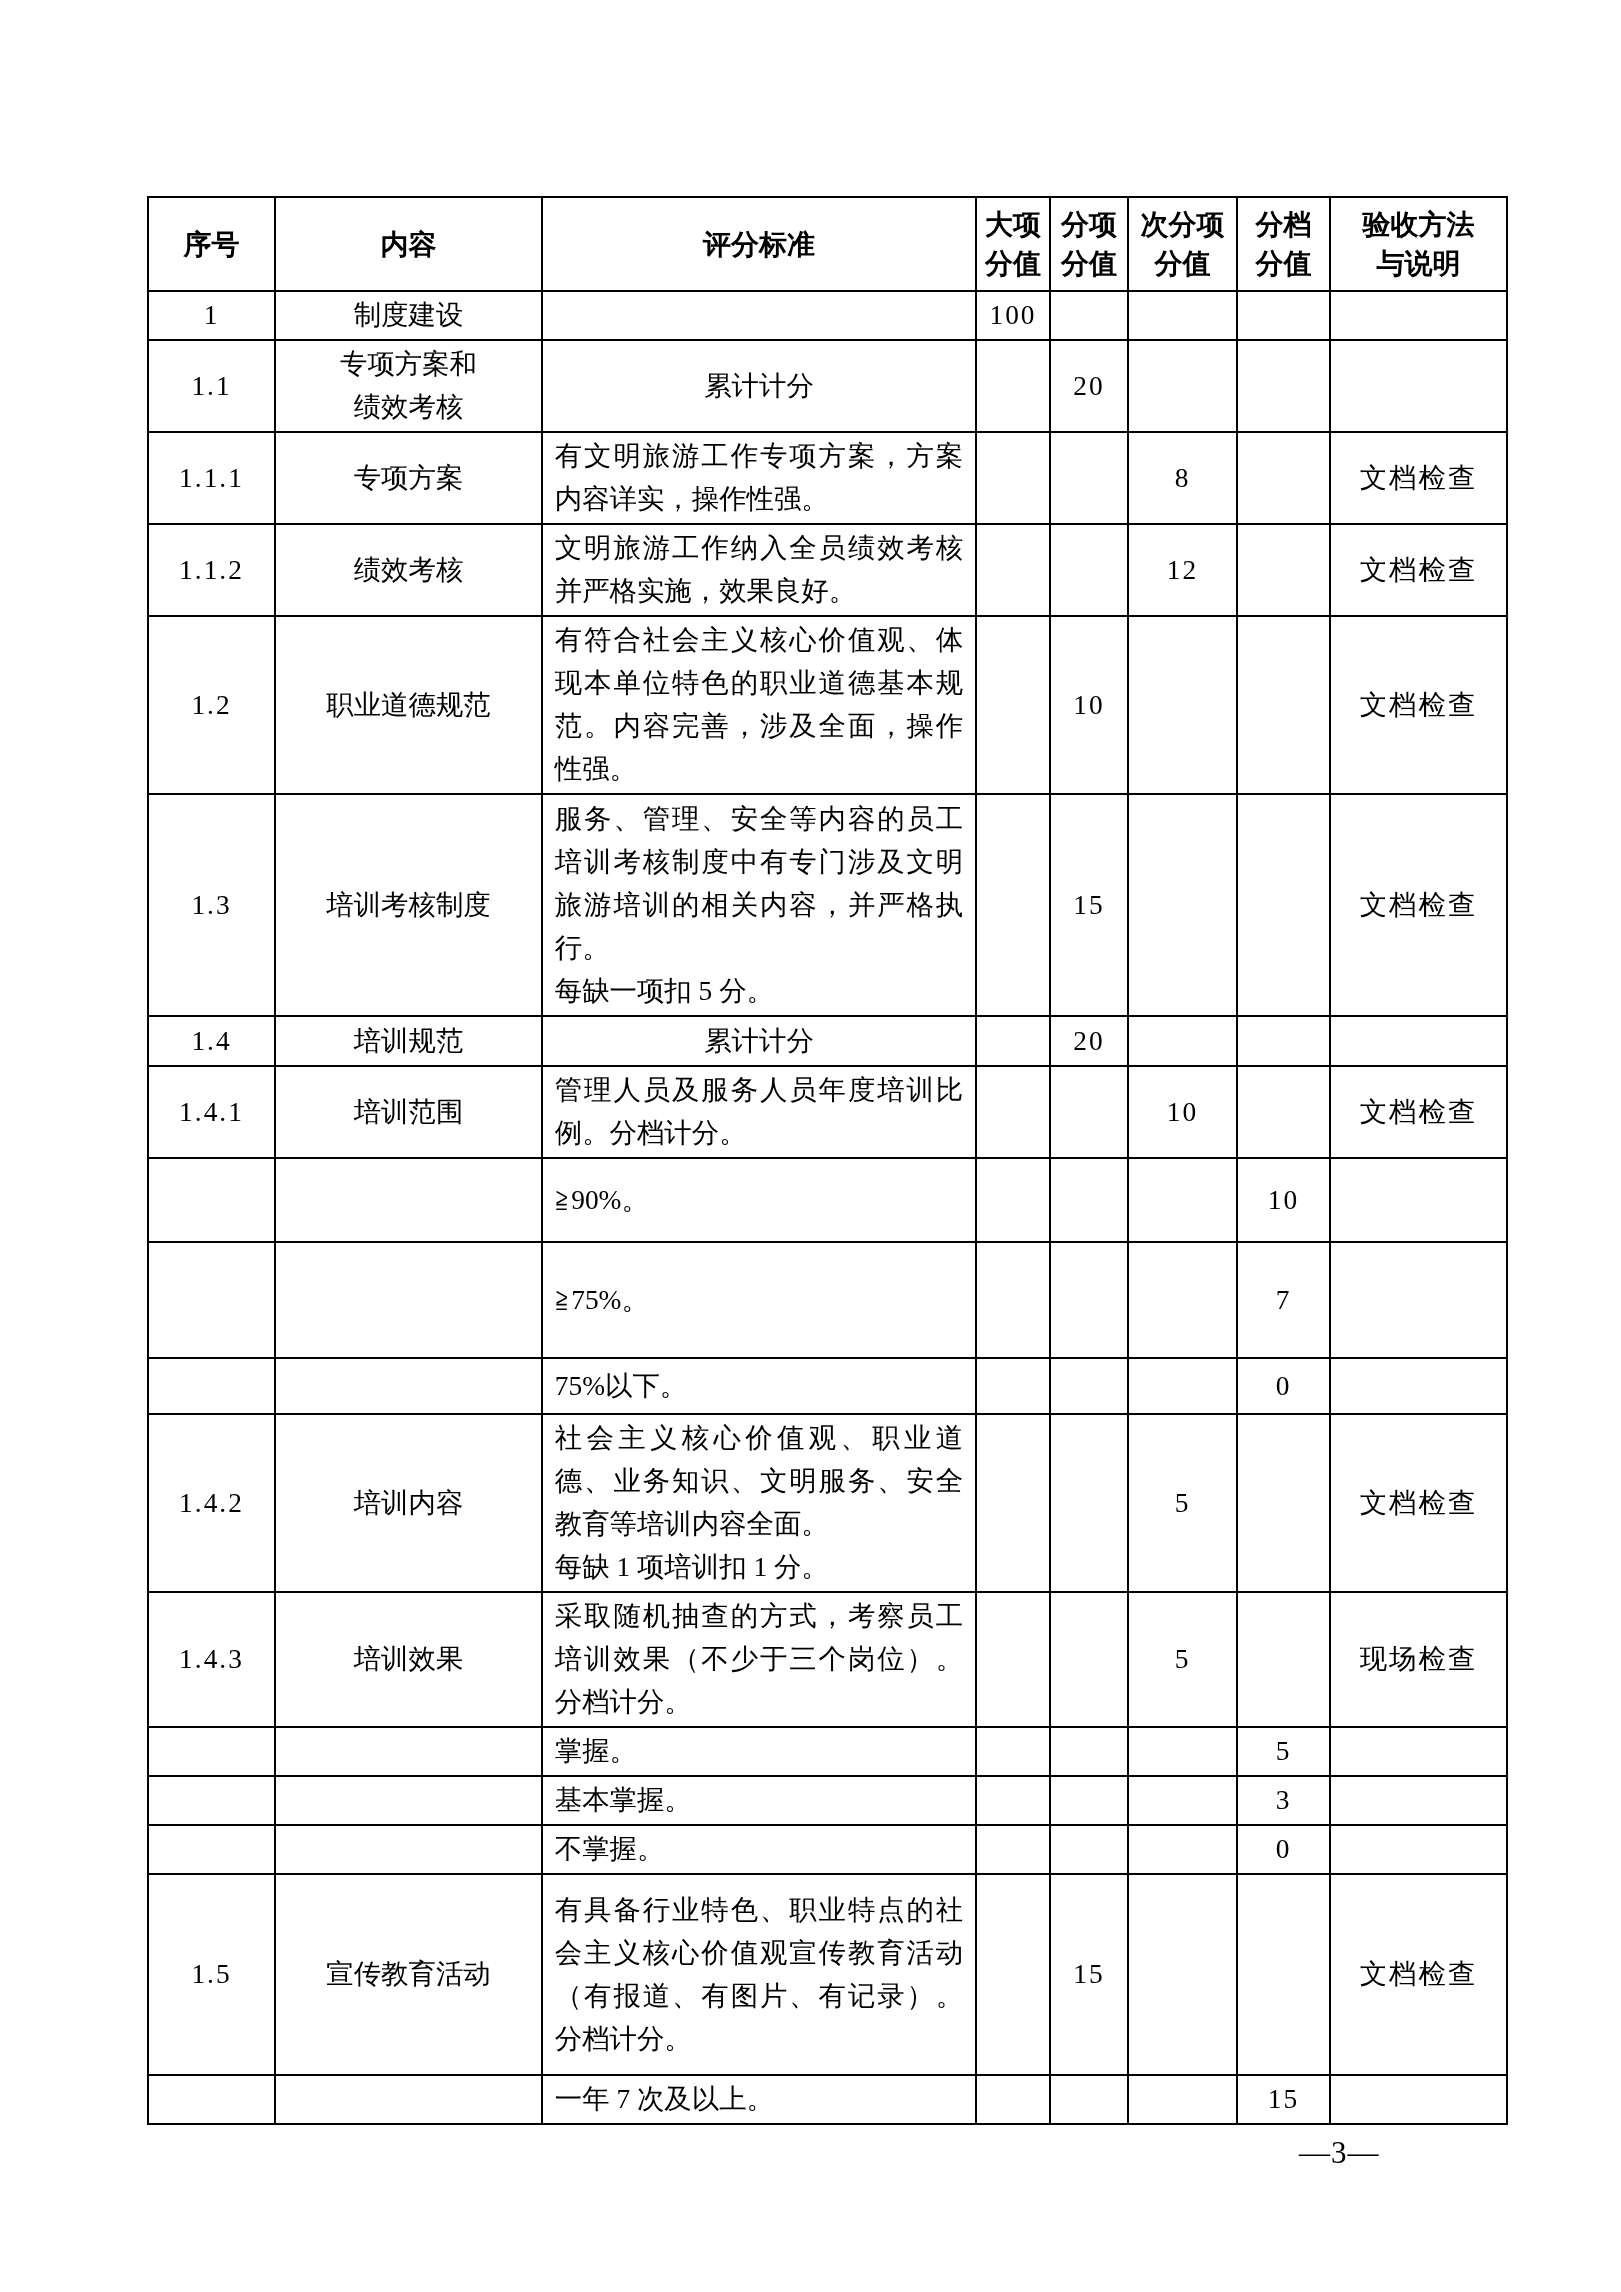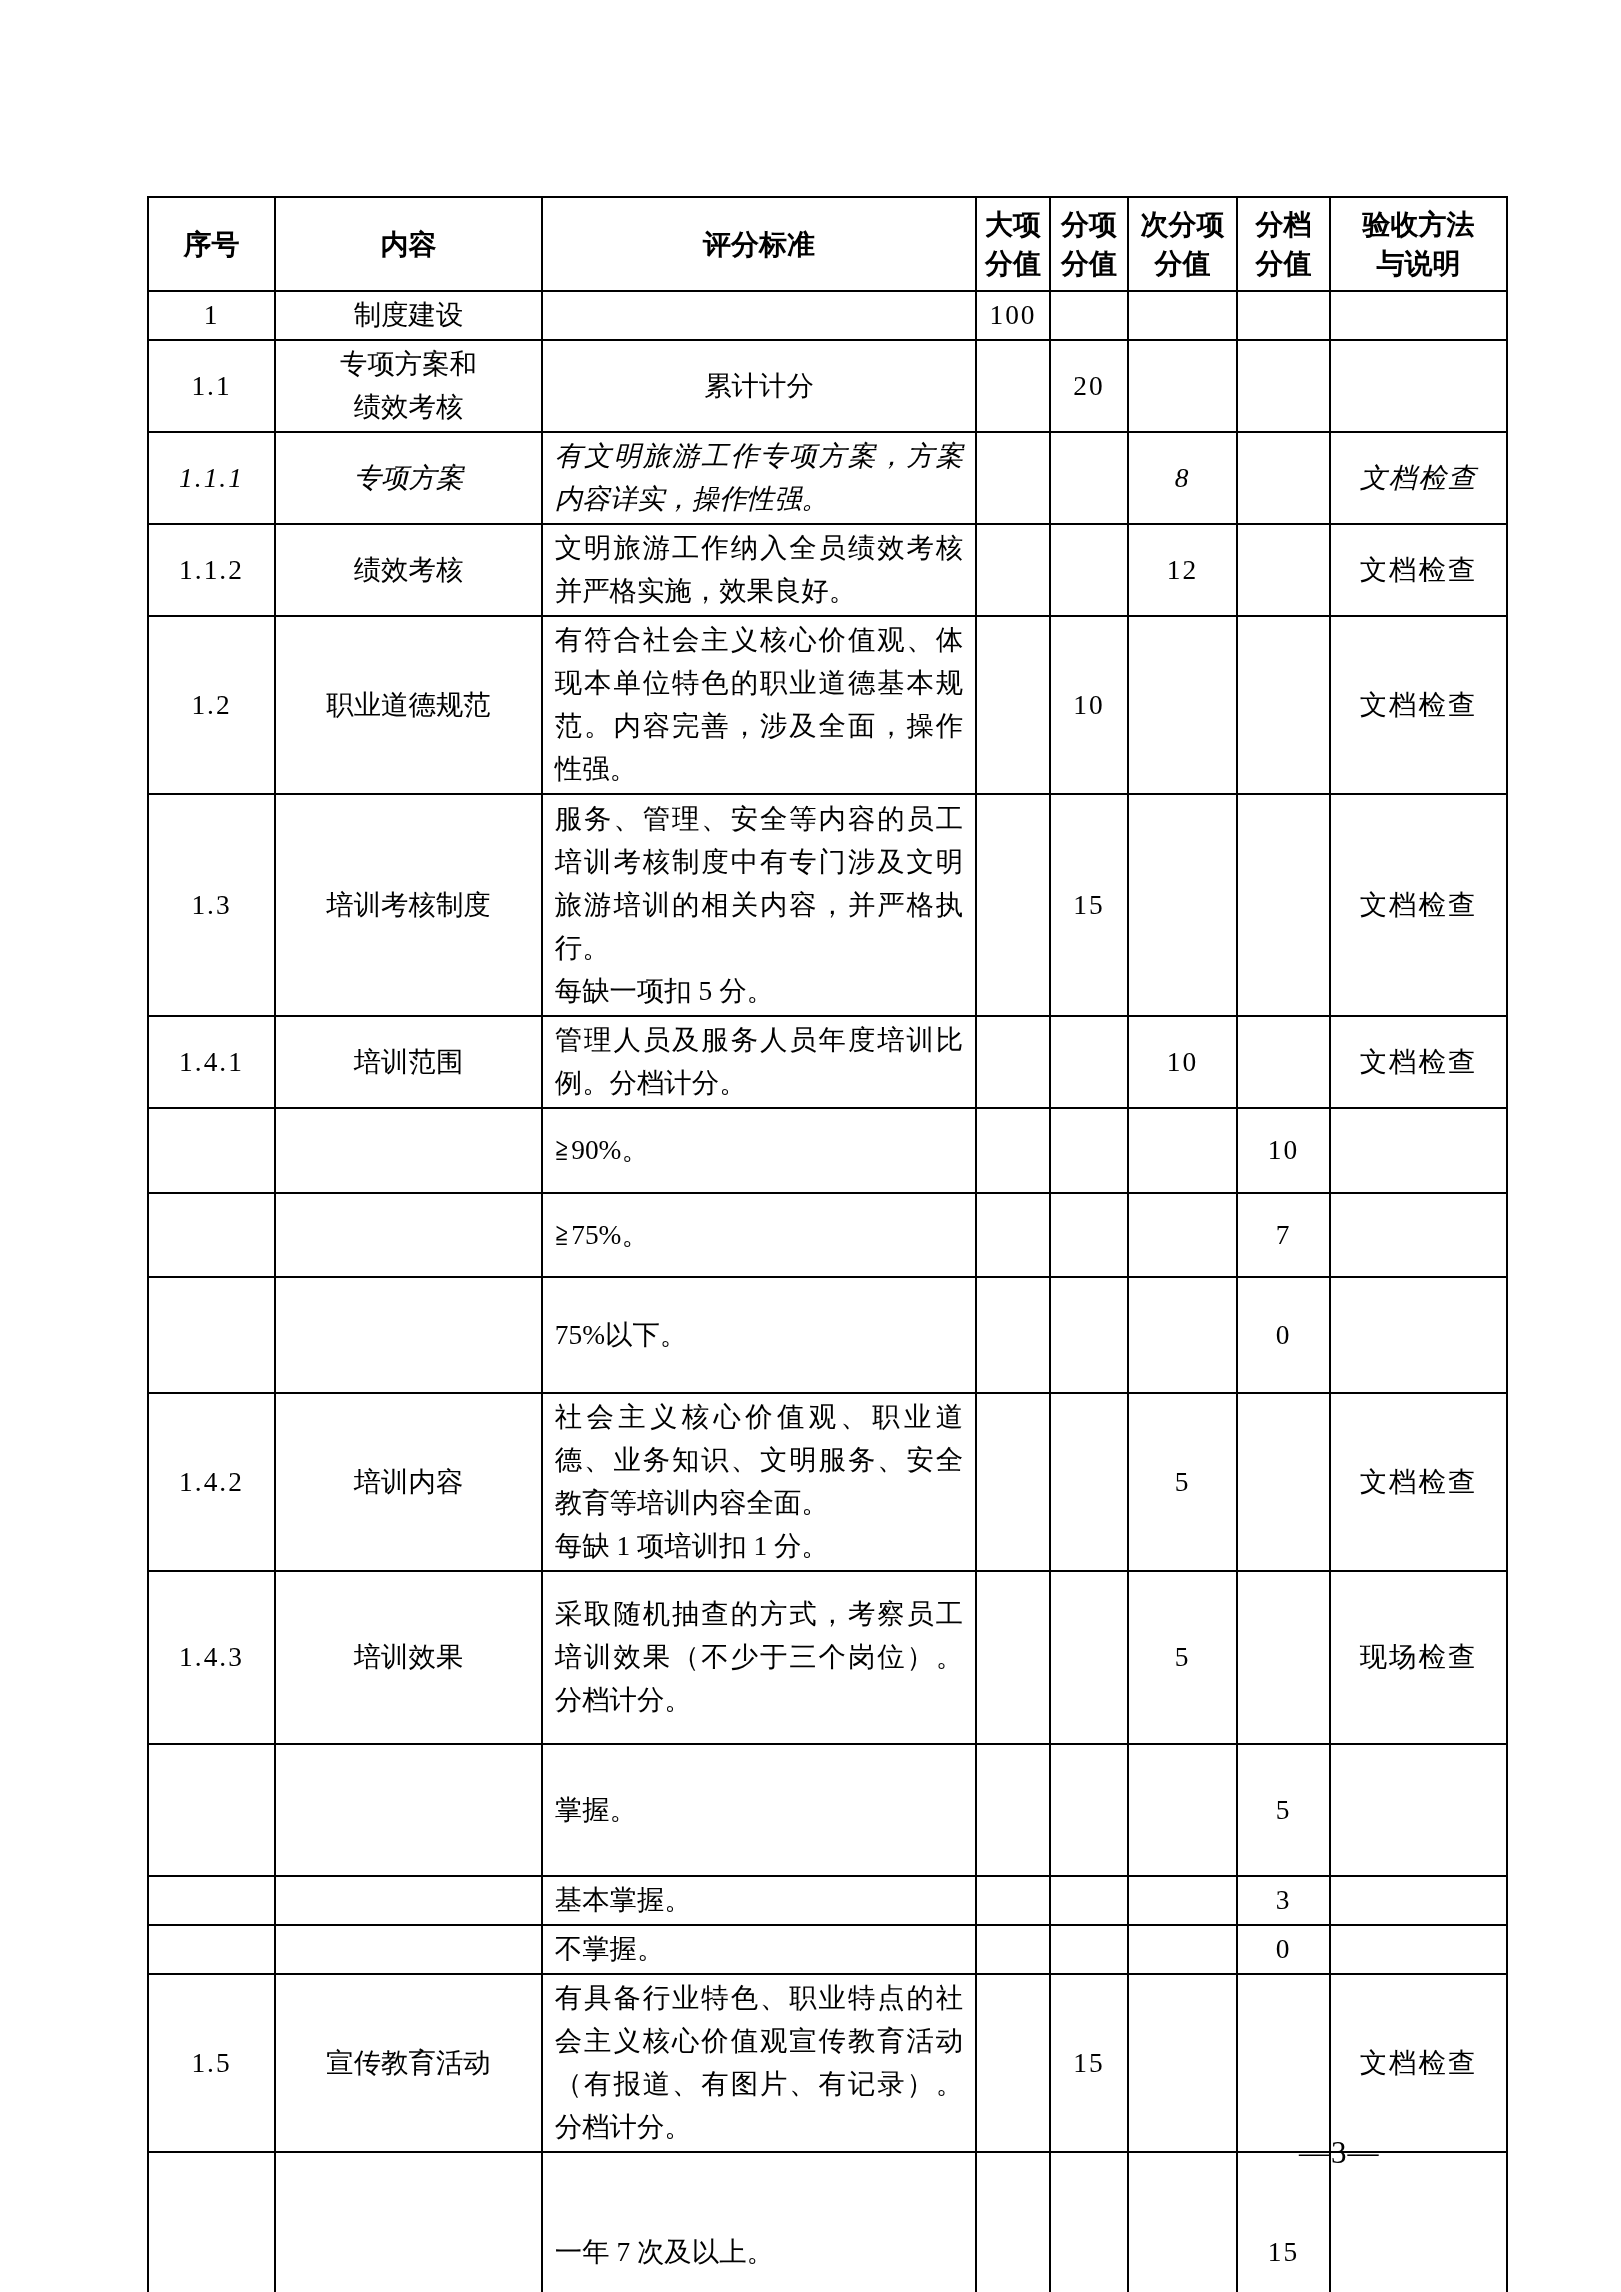--- a/index.html
+++ b/index.html
@@ -54,21 +54,21 @@
   td.c-criteria {
     text-align: justify;
     text-justify: inter-character;
     padding: 2px 11.8px;
     white-space: pre-line;
   }
   td.c-criteria.center { text-align: center; border-radius: 11px; }
   
   tbody tr:nth-child(1)  { height: 49px; }
   tbody tr:nth-child(2)  { height: 87px; margin-top: 29px; }
-  tbody tr:nth-child(3)  { height: 84px; font-style: italic; }
+  tbody tr:nth-child(3)  { height: 84px; }
   tbody tr:nth-child(4)  { height: 87px; }
   tbody tr:nth-child(5)  { height: 174px; }
   tbody tr:nth-child(6)  { height: 222px; }
   tbody tr:nth-child(7)  { height: 50px; }
   tbody tr:nth-child(8)  { height: 85px; }
   tbody tr:nth-child(9)  { height: 84px; }
   tbody tr:nth-child(10) { height: 116px; }
   tbody tr:nth-child(11) { height: 56px; }
   tbody tr:nth-child(12) { height: 173px; }
   tbody tr:nth-child(13) { height: 132px; }
@@ -175,20 +175,30 @@
           <td class="c-content">培训考核制度</td>
           <td class="c-criteria">服务、管理、安全等内容的员工培训考核制度中有专门涉及文明旅游培训的相关内容，并严格执行。
 每缺一项扣 5 分。</td>
           <td class="c-major"></td>
           <td class="c-sub">15</td>
           <td class="c-subsub"></td>
           <td class="c-tier"></td>
           <td class="c-method">文档检查</td>
         </tr>
         <tr>
+          <td class="c-no">1.4</td>
+          <td class="c-content">培训规范</td>
+          <td class="c-criteria center">累计计分</td>
+          <td class="c-major"></td>
+          <td class="c-sub">20</td>
+          <td class="c-subsub"></td>
+          <td class="c-tier"></td>
+          <td class="c-method"></td>
+        </tr>
+        <tr>
           <td class="c-no">1.4.1</td>
           <td class="c-content">培训范围</td>
           <td class="c-criteria">管理人员及服务人员年度培训比例。分档计分。</td>
           <td class="c-major"></td>
           <td class="c-sub"></td>
           <td class="c-subsub">10</td>
           <td class="c-tier"></td>
           <td class="c-method">文档检查</td>
         </tr>
         <tr>

